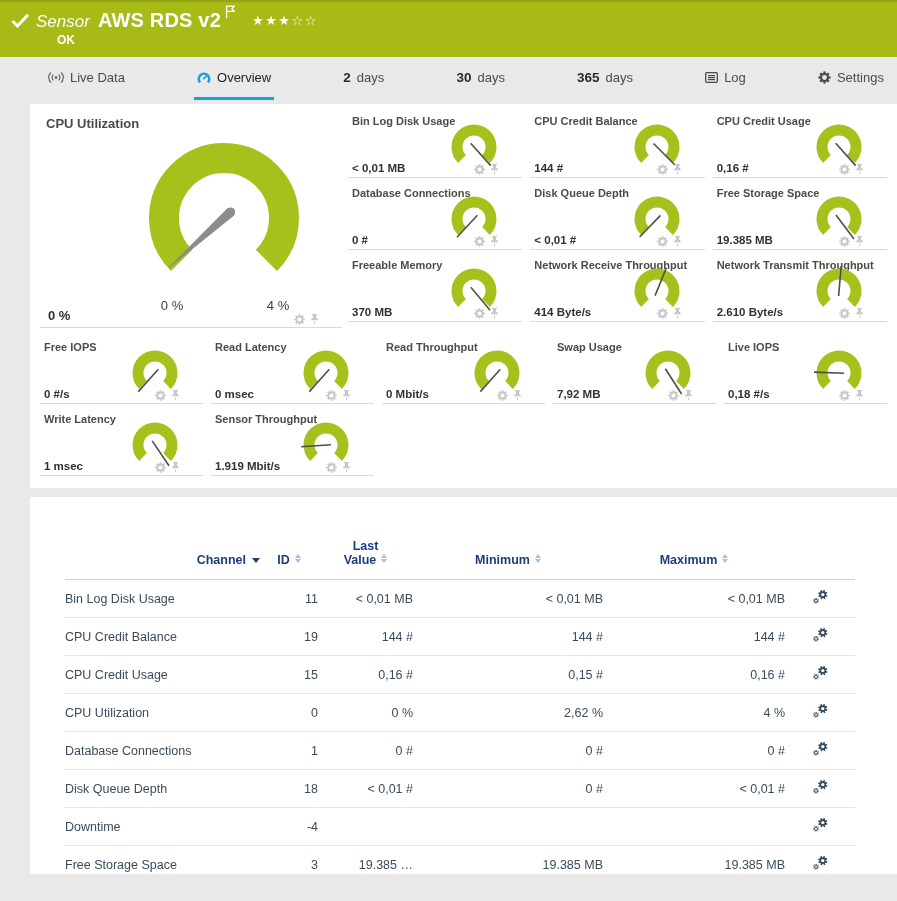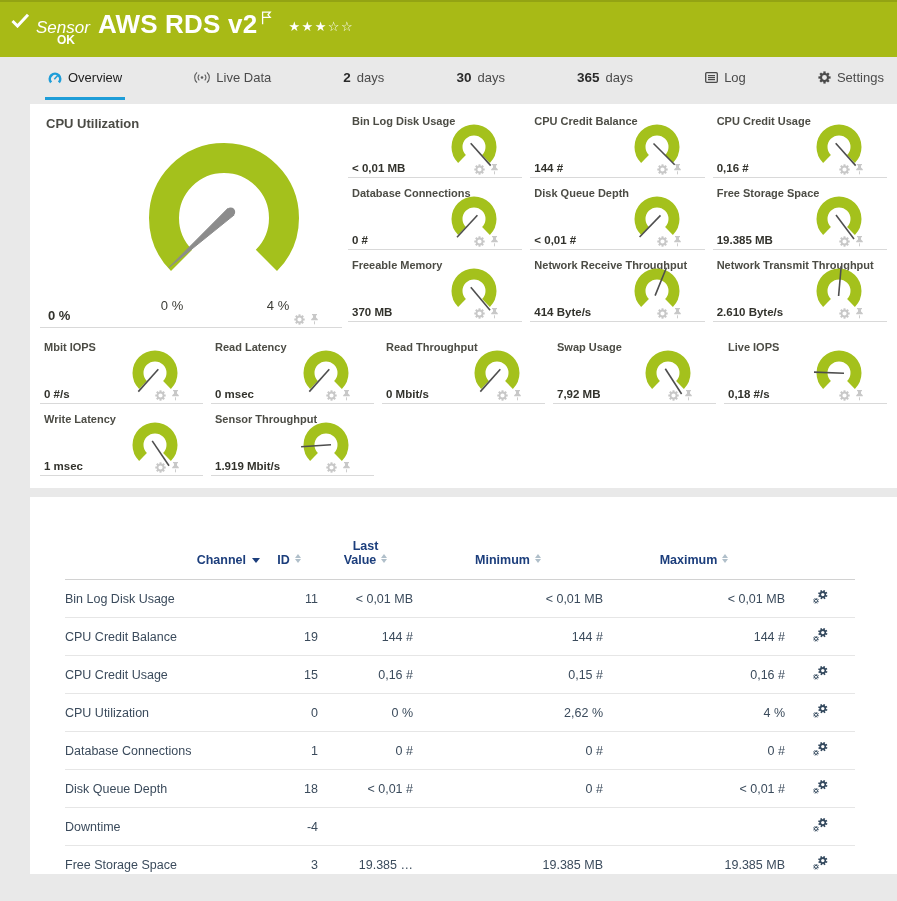--- a/index.html
+++ b/index.html
@@ -5,21 +5,21 @@
   html,body{margin:0;padding:0;}
   body{width:897px;height:901px;overflow:hidden;background:#e9e9e9;
        font-family:"Liberation Sans",sans-serif;-webkit-font-smoothing:antialiased;}
   .app{position:relative;width:897px;height:901px;}
 
   
   .sensor-header{height:57px;background:#a8ba16;color:#fff;position:relative;border-top:2px solid #93a313;box-sizing:border-box;}
   .check{position:absolute;left:11px;top:11px;line-height:0;}
   .header-line1{position:absolute;left:36px;top:7px;display:flex;align-items:baseline;}
   .sensor-word{font-style:italic;font-size:17px;margin-right:8px;}
-  .sensor-name{font-size:26px;font-weight:bold;letter-spacing:.2px;}
+  .sensor-name{font-size:20px;font-weight:bold;letter-spacing:.2px;}
   .flag{margin-left:4px;position:relative;top:-8px;line-height:0;}
   .stars{font-size:13px;letter-spacing:1.5px;margin-left:16px;position:relative;top:-2px;}
   .status-text{position:absolute;left:57px;top:31px;font-size:12px;font-weight:bold;}
 
   
   .tabs{height:43px;display:flex;justify-content:space-between;align-items:stretch;padding:0 10px 0 45px;}
   .tab{display:flex;align-items:center;gap:6px;font-size:13px;color:#4b4b4b;cursor:pointer;
        border-bottom:3px solid transparent;padding:0 3px;white-space:nowrap;}
   .tab b{color:#2b2b2b;font-size:13.5px;}
   .tab .tab-label{color:#4b4b4b;}
@@ -89,33 +89,33 @@
         <svg width="11" height="14" viewBox="0 0 11 14">
             <path d="M1.6 13.2 V1.2 h7.6 l-2.2 2.6 2.2 2.6 H1.6" stroke="#fff" stroke-width="1.3" fill="none"></path>
           </svg>
       </span>
       <span class="stars"><span>★★★</span><span>☆☆</span></span>
     </div>
     <div class="status-text">OK</div>
   </header>
 
   <nav class="tabs" id="tabs">
+      <div class="tab">
+        <span class="ticn"><svg width="16" height="13" viewBox="0 0 16 13">
+            <circle cx="8" cy="6.5" r="1.3" fill="#5a5a5a"></circle>
+            <path d="M5.3 3.6 a4 4 0 0 0 0 5.8 M10.7 3.6 a4 4 0 0 1 0 5.8 M3 1.3 a7 7 0 0 0 0 10.4 M13 1.3 a7 7 0 0 1 0 10.4" stroke="#5a5a5a" stroke-width="1.1" fill="none"></path>
+          </svg></span>
+        <span class="tab-label">Live Data</span>
+      </div>
       <div class="tab active">
         <span class="ticn"><svg width="14" height="13" viewBox="0 0 14 13">
             <path d="M 3.1 11.4 A 5.2 5.2 0 1 1 10.9 11.4" stroke="#1e9dd8" stroke-width="2.6" fill="none"></path>
             <line x1="6.3" y1="8.3" x2="9.7" y2="4.5" stroke="#1e9dd8" stroke-width="1.5"></line>
           </svg></span>
         <span class="tab-label">Overview</span>
-      </div>
-      <div class="tab">
-        <span class="ticn"><svg width="16" height="13" viewBox="0 0 16 13">
-            <circle cx="8" cy="6.5" r="1.3" fill="#5a5a5a"></circle>
-            <path d="M5.3 3.6 a4 4 0 0 0 0 5.8 M10.7 3.6 a4 4 0 0 1 0 5.8 M3 1.3 a7 7 0 0 0 0 10.4 M13 1.3 a7 7 0 0 1 0 10.4" stroke="#5a5a5a" stroke-width="1.1" fill="none"></path>
-          </svg></span>
-        <span class="tab-label">Live Data</span>
       </div>
       <div class="tab">
         <b>2</b>
         <span class="tab-label">days</span>
       </div>
       <div class="tab">
         <b>30</b>
         <span class="tab-label">days</span>
       </div>
       <div class="tab">
@@ -400,21 +400,21 @@
               <span class="ticon"><svg width="11" height="12" viewBox="0 0 11 12">
                   <path d="M3 1 h5 v1.3 h-1 v2.2 l1.8 1.8 v1 H2.2 v-1 L4 4.5 V2.3 H3 Z" fill="#c8c8c8"></path>
                   <rect x="5.1" y="8.3" width="0.9" height="3" fill="#c8c8c8"></rect>
                 </svg></span>
             </div>
           </div>
         </div>
     </div>
     <div id="tiles-bottom" class="tgrid tgrid5">
         <div class="tile">
-          <div class="tile-label">Mbit IOPS</div>
+          <div class="tile-label">Free IOPS</div>
     <div class="tile-gauge"><svg width="56" height="52" viewBox="0 0 56 52">
               <path d="M 16.0 38.0 A 17 17 0 1 1 40.0 38.0" stroke="#a4c11c" stroke-width="11" fill="none"></path>
               <line x1="31.3" y1="22.3" x2="11.3" y2="44.6" stroke="#4e4e4e" stroke-width="1.6"></line>
             </svg></div>
     <div class="tile-value">0 #/s</div>
     <div class="tile-icons">
             <span class="ticon"><svg width="11" height="11" viewBox="0 0 11 11">
                 <line x1="5.5" y1="2.6" x2="5.5" y2="0.3" stroke="#c8c8c8" stroke-width="2.0"></line>
                 <line x1="7.5" y1="3.5" x2="9.2" y2="1.8" stroke="#c8c8c8" stroke-width="2.0"></line>
                 <line x1="8.4" y1="5.5" x2="10.7" y2="5.5" stroke="#c8c8c8" stroke-width="2.0"></line>

